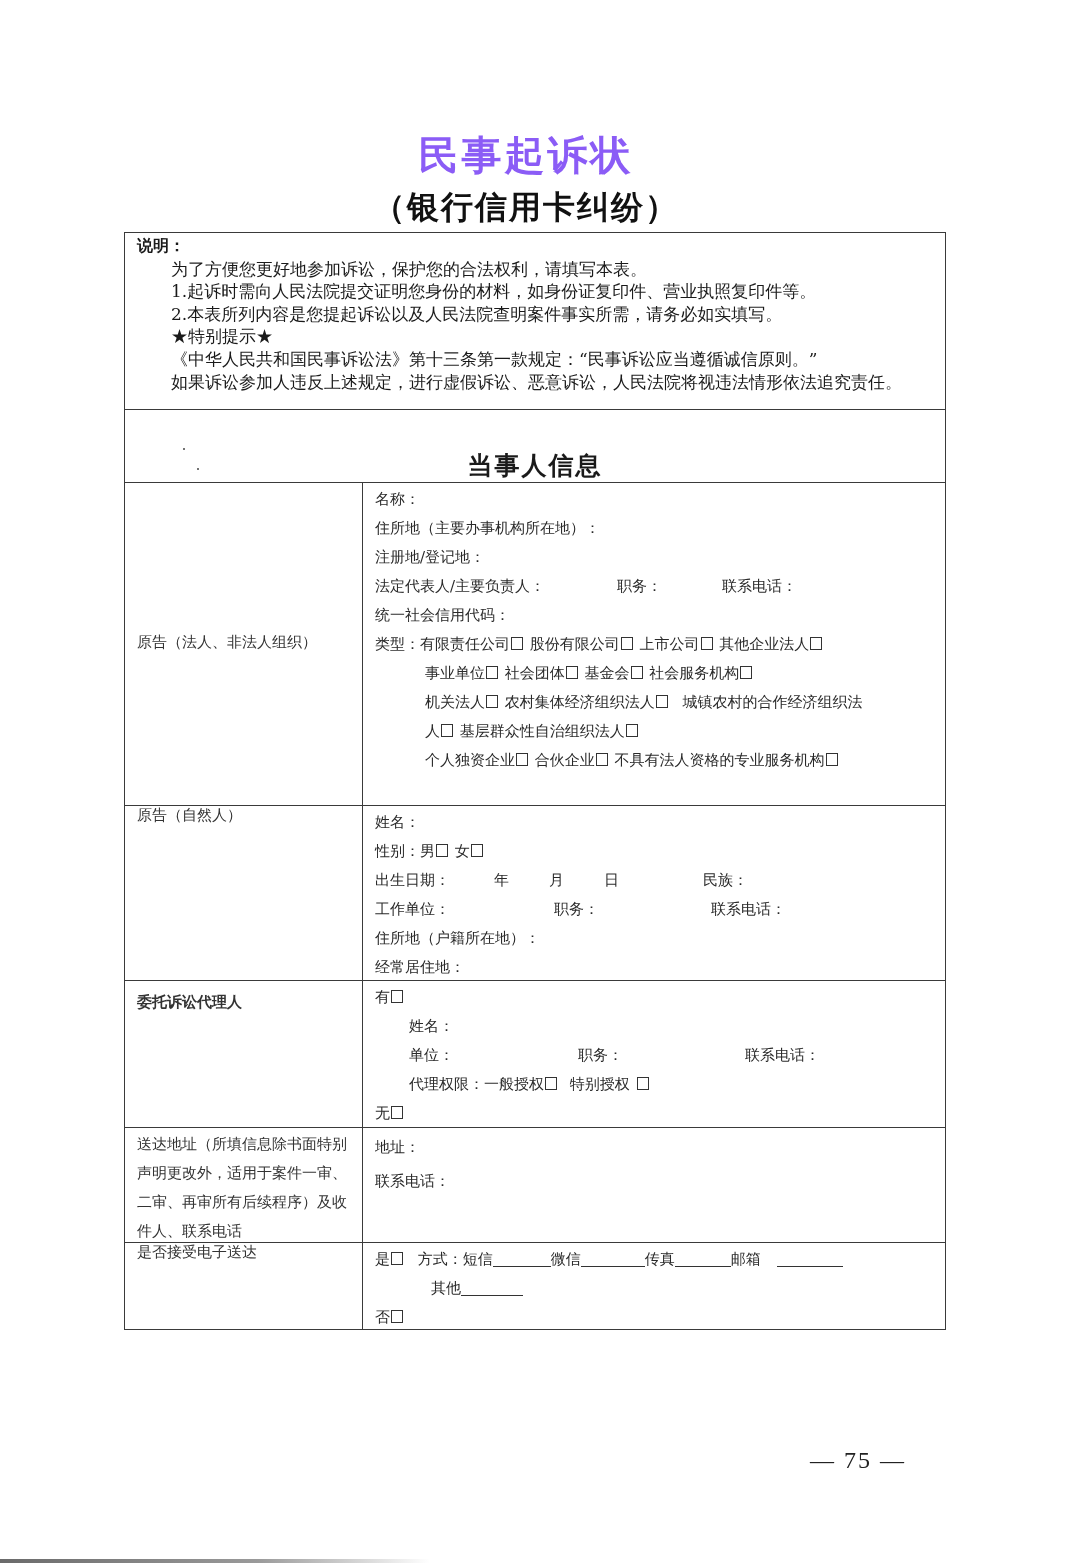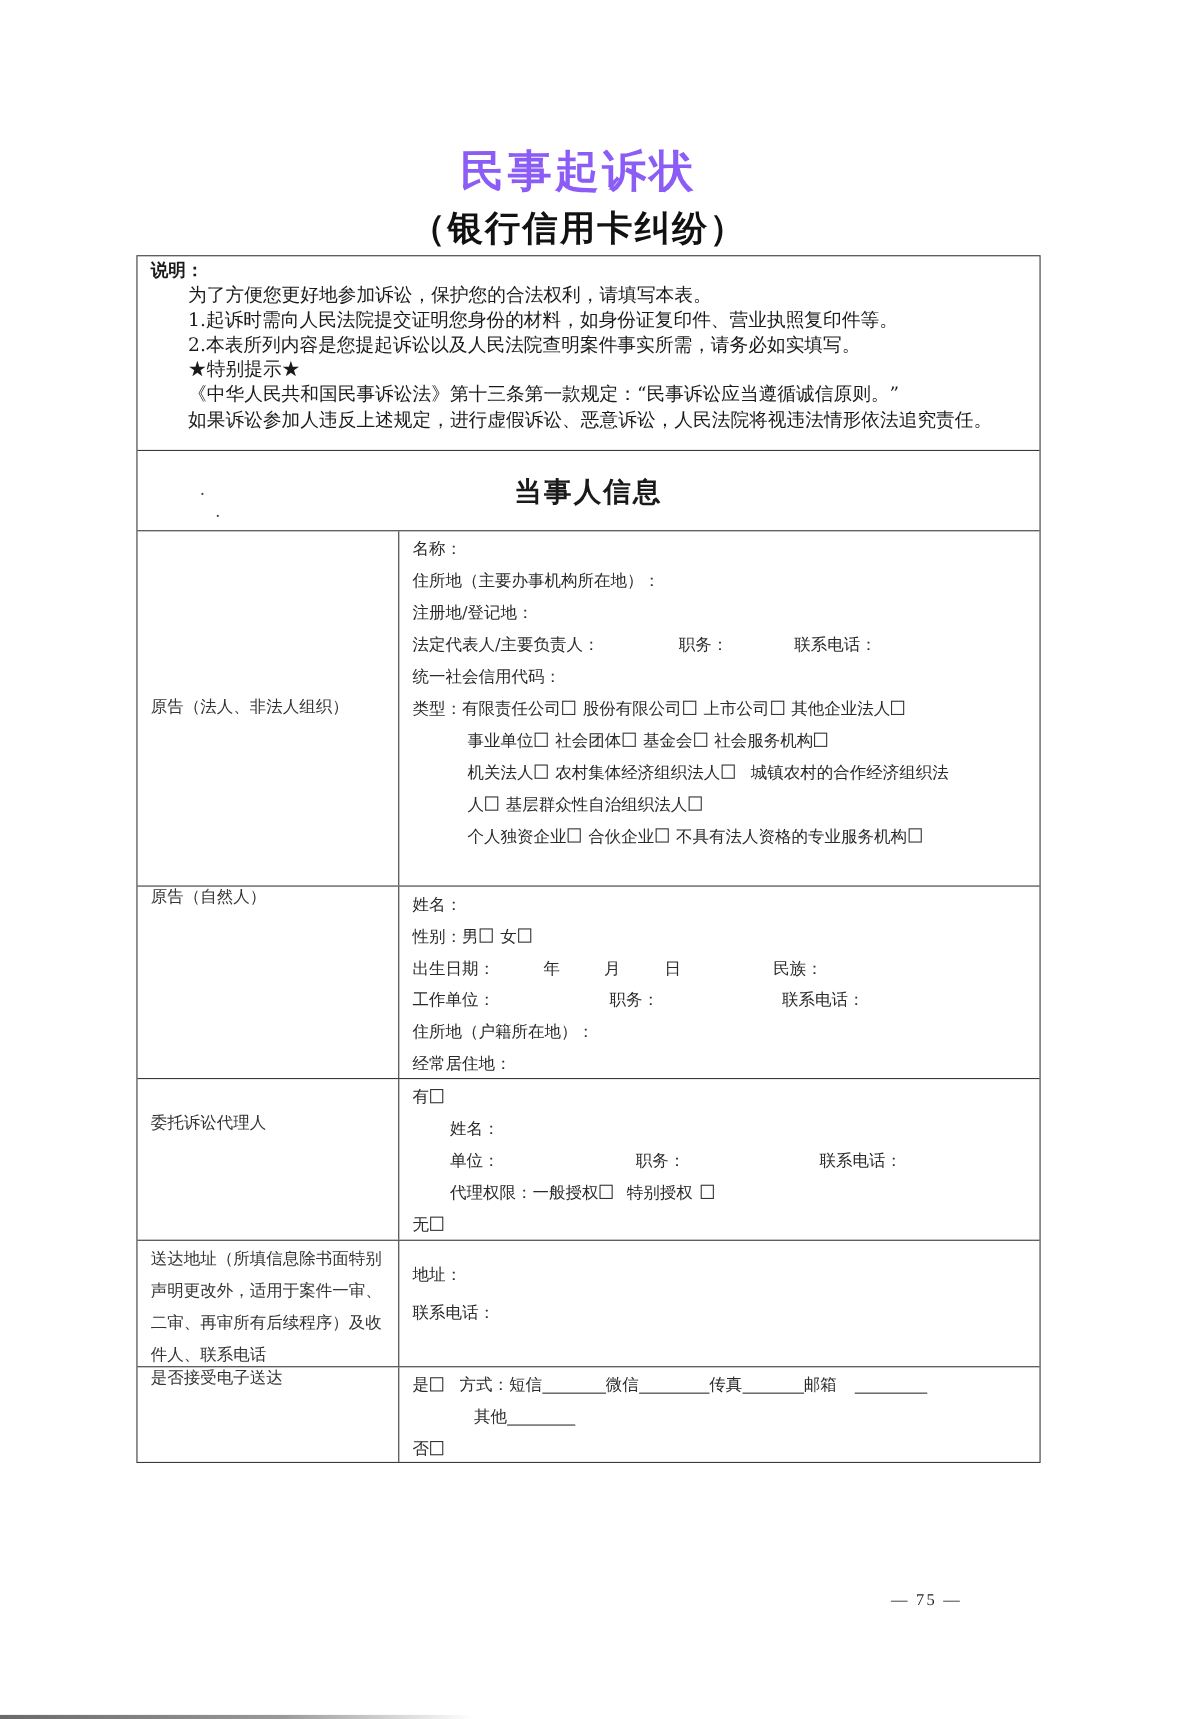--- a/index.html
+++ b/index.html
@@ -28,21 +28,21 @@
   }
   .notes {
     border-bottom: 1.5px solid #3a3a3a;
     padding: 2px 10px 16px 12px;
     font-size: 17px; line-height: 22.6px;
   }
   .notes .heading { font-family: "DejaVu Sans", sans-serif; font-weight: bold; font-size: 16px; }
   .notes p { margin: 0; text-indent: 2em; }
   .section-head {
     height: 72px; border-bottom: 1.5px solid #3a3a3a; position: relative;
-    display: flex; align-items: center; justify-content: center;
+    display: flex; align-items: flex-end; justify-content: center;
   }
   .section-head span {
     font-family: "DejaVu Sans", sans-serif; font-weight: bold; font-size: 25px;
     letter-spacing: 2px;
   }
   .speck { position: absolute; width: 2px; height: 2px; background: #444; border-radius: 50%; }
   .row { display: flex; border-bottom: 1.5px solid #3a3a3a; }
   .row:last-child { border-bottom: none; }
   .row .label {
     width: 238px; flex: none; border-right: 1.5px solid #3a3a3a;
@@ -58,21 +58,21 @@
   .gap { display: inline-block; }
   .cb {
     display: inline-block; width: 10px; height: 11px; border: 1px solid #333;
     vertical-align: -1px; margin: 0 2px 0 1px; cursor: pointer;
   }
   .blank {
     display: inline-block; border-bottom: 1px solid #333; height: 17px; vertical-align: -3px;
     cursor: text;
   }
   .page-num {
-    position: absolute; left: 810px; top: 1447px; font-size: 15px; color: #222;
+    position: absolute; left: 810px; top: 1447px; font-size: 24px; color: #222;
     font-family: "Liberation Serif", serif; letter-spacing: 2px;
   }
 </style>
 </head>
 <body>
 
 <div class="title">民事起诉状</div>
 <div class="subtitle">（银行信用卡纠纷）</div>
 
 <div class="form-table">
@@ -150,42 +150,42 @@
       <div class="line">
         <span>工作单位：</span><span class="gap" style="width:104px"></span><span>职务：</span><span class="gap" style="width:112px"></span><span>联系电话：</span>
       </div>
       <div class="line"><span>住所地（户籍所在地）：</span></div>
       <div class="line"><span>经常居住地：</span></div>
     </div>
   </div>
 
   <div class="row" style="height:146px;">
     <div class="label">
-      <div style="margin-top:30px;">委托诉讼代理人</div>
+      <div style="margin-top:12px;font-weight:bold;">委托诉讼代理人</div>
     </div>
     <div class="content">
       <div class="line"><span>有</span><i class="cb"></i></div>
       <div class="line ind2"><span>姓名：</span></div>
       <div class="line ind2">
         <span>单位：</span><span class="gap" style="width:124px"></span><span>职务：</span><span class="gap" style="width:122px"></span><span>联系电话：</span>
       </div>
       <div class="line ind2">
         <span>代理权限：</span><span>一般授权</span><i class="cb"></i>
         <span class="gap" style="width:6px"></span><span>特别授权</span><span class="gap" style="width:6px"></span><i class="cb"></i>
       </div>
       <div class="line"><span>无</span><i class="cb"></i></div>
     </div>
   </div>
 
   <div class="row" style="height:114px;">
     <div class="label">
       <div style="margin-top:2px; line-height:29px; white-space:normal;">送达地址（所填信息除书面特别声明更改外，适用于案件一审、二审、再审所有后续程序）及收件人、联系电话</div>
     </div>
     <div class="content" style="padding-top:2px;">
-      <div class="line" style="height:34px; line-height:34px;margin-top:12px;"><span>地址：</span></div>
+      <div class="line" style="height:34px; line-height:34px;"><span>地址：</span></div>
       <div class="line" style="height:34px; line-height:34px;"><span>联系电话：</span></div>
     </div>
   </div>
 
   <div class="row" style="height:86px;">
     <div class="label">
       <div style="">是否接受电子送达</div>
     </div>
     <div class="content">
       <div class="line">

